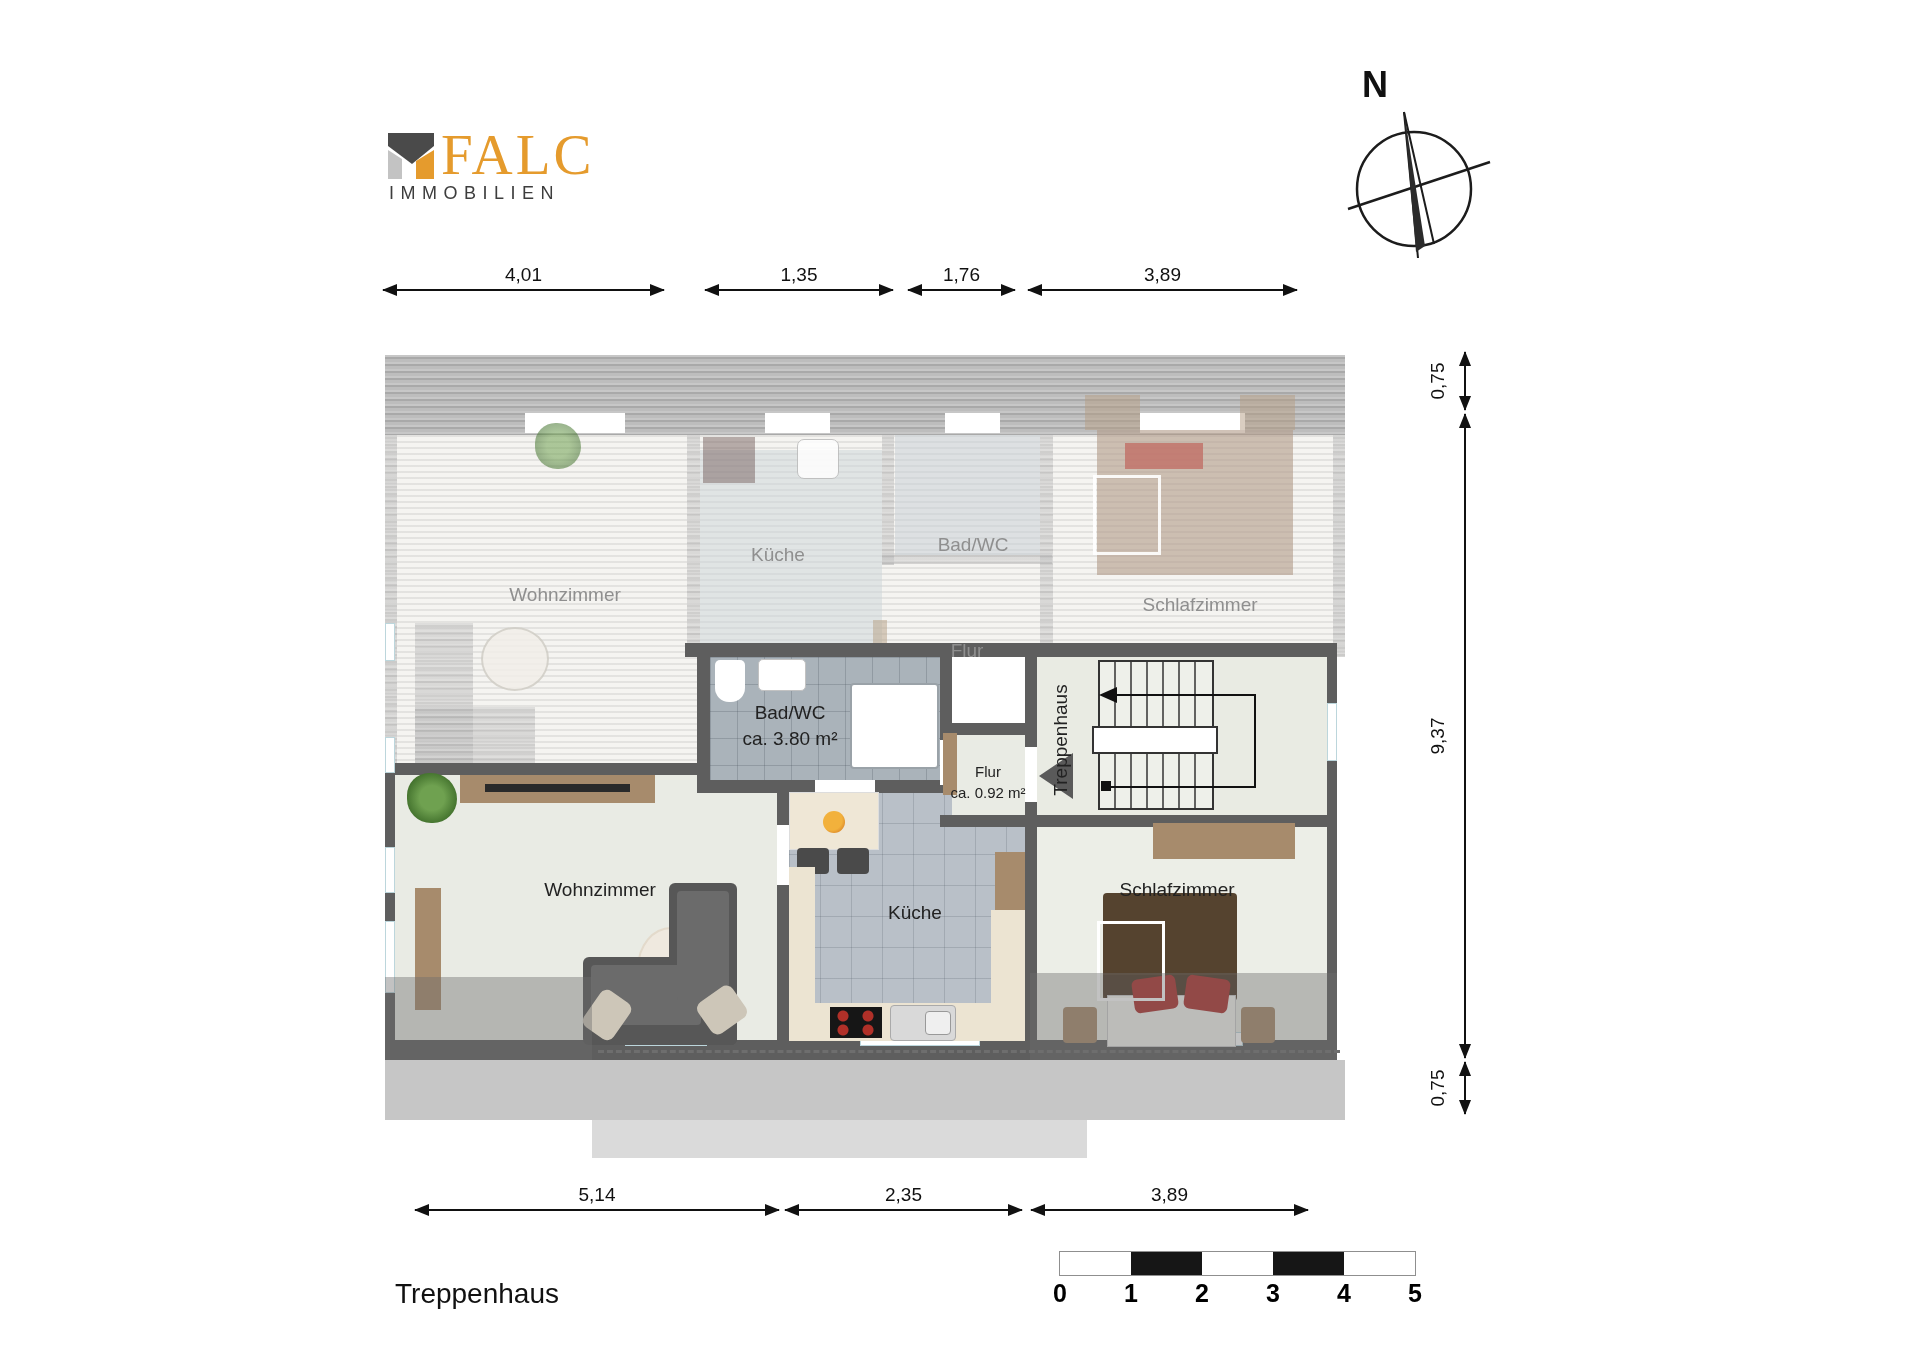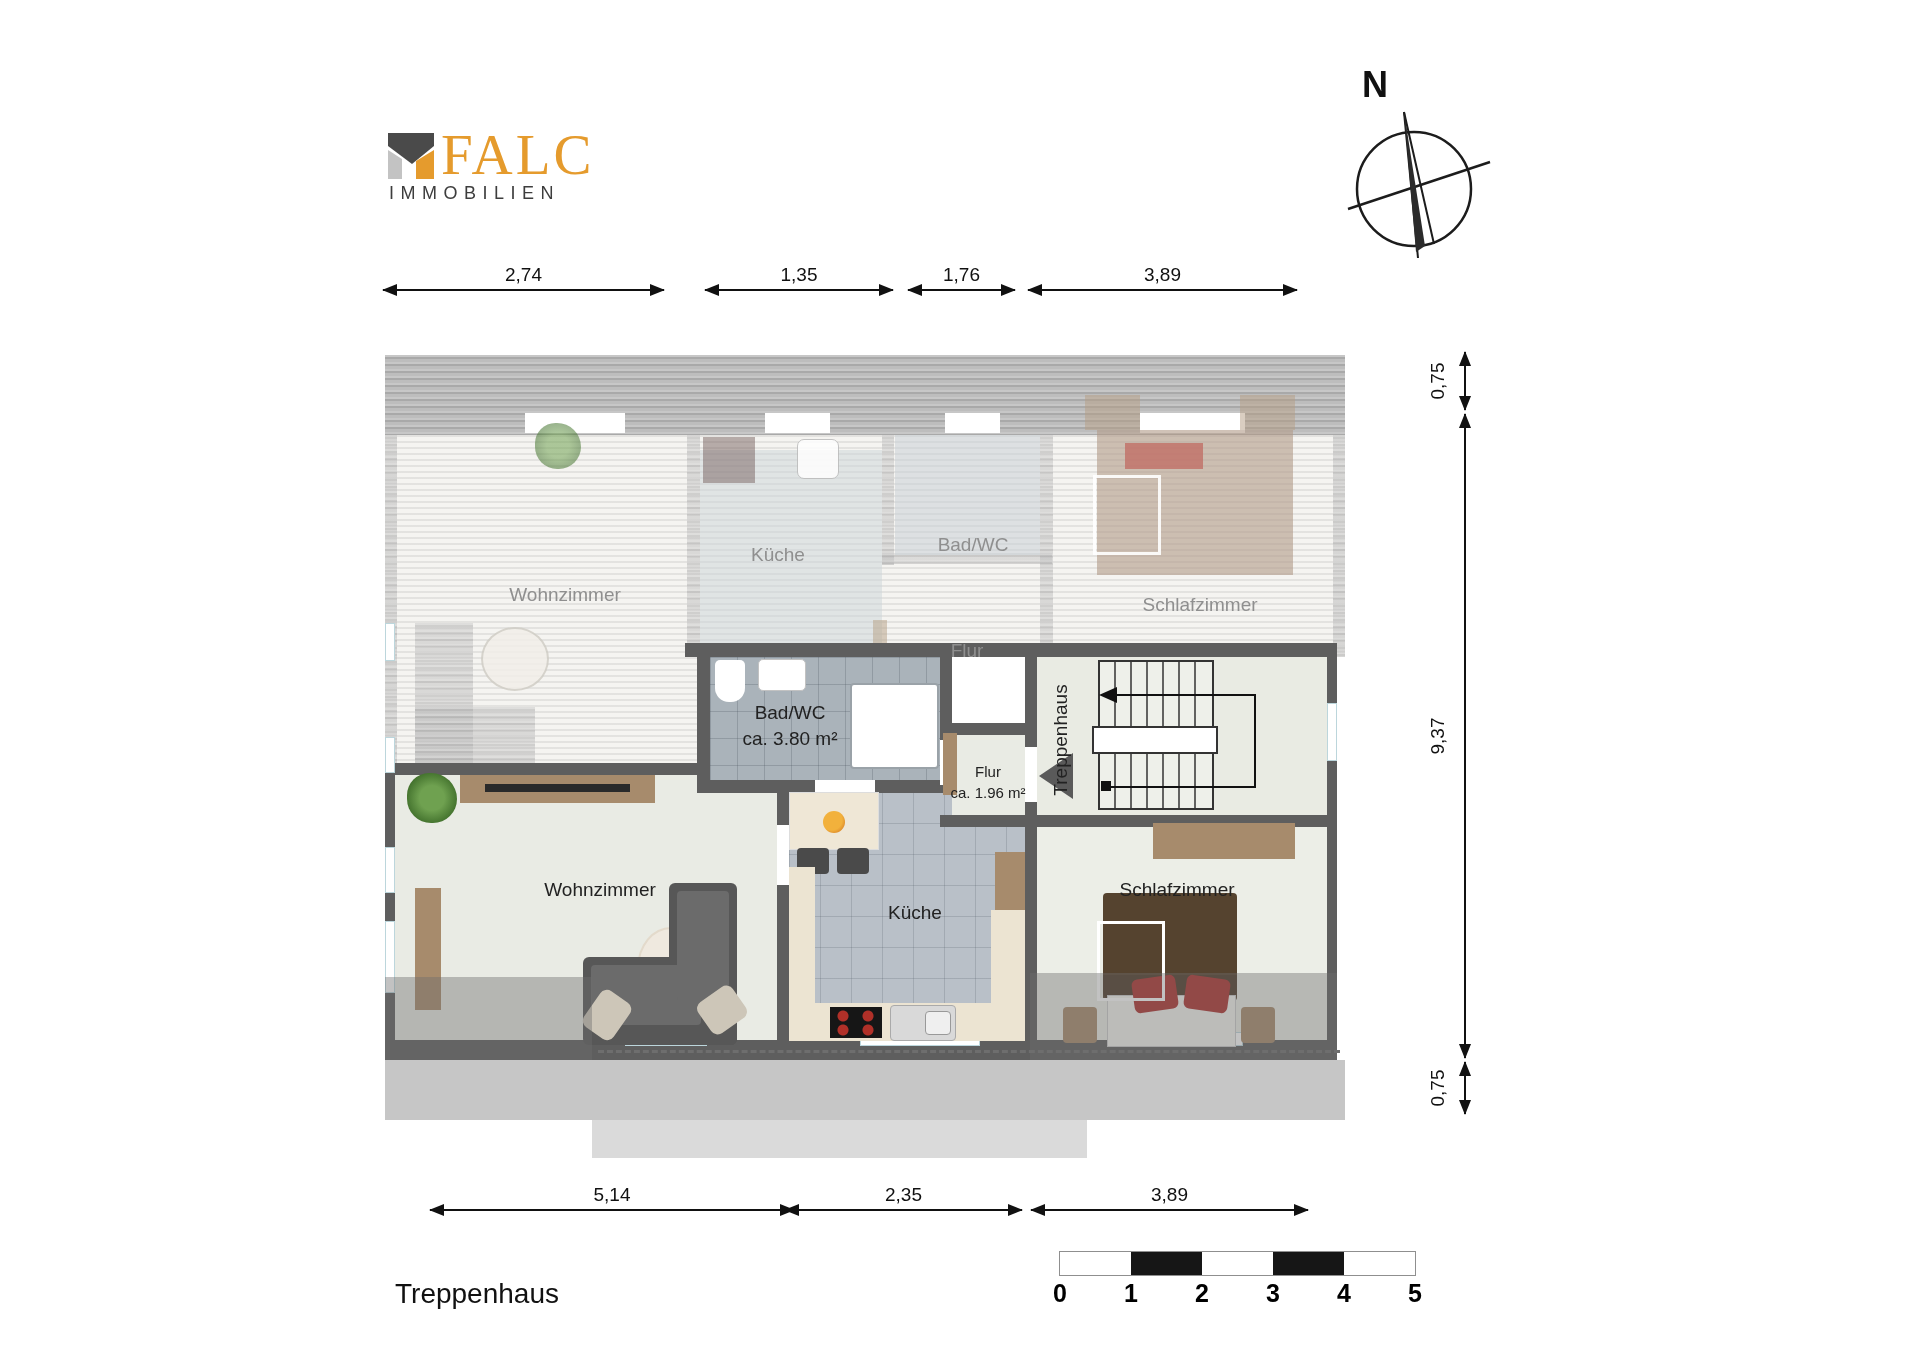--- a/index.html
+++ b/index.html
@@ -68,21 +68,21 @@
   <div class="north">N</div>
   <svg class="a" style="left:1338px;top:62px" width="170" height="200" viewBox="0 0 170 200">
     <circle cx="76" cy="127" r="57" fill="none" stroke="#1c1c1c" stroke-width="2.5"></circle>
     <line x1="10" y1="147" x2="152" y2="100" stroke="#1c1c1c" stroke-width="2.5"></line>
     <line x1="66" y1="50" x2="80" y2="196" stroke="#1c1c1c" stroke-width="2"></line>
     <line x1="66" y1="50" x2="96" y2="182" stroke="#1c1c1c" stroke-width="2"></line>
     <polygon points="66,50 78,190 87,184" fill="#2b2b2b"></polygon>
   </svg>
 
   <div class="dim-h" style="left:383px;top:289px;width:281px">
-    <span class="lbl">2,74</span>
+    <span class="lbl">4,01</span>
   </div>
   <div class="dim-h" style="left:705px;top:289px;width:188px">
     <span class="lbl">1,35</span>
   </div>
   <div class="dim-h" style="left:908px;top:289px;width:107px">
     <span class="lbl">1,76</span>
   </div>
   <div class="dim-h" style="left:1028px;top:289px;width:269px">
     <span class="lbl">3,89</span>
   </div>
@@ -90,21 +90,21 @@
   <div class="dim-v" style="left:1464px;top:352px;height:58px">
     <span class="lbl">0,75</span>
   </div>
   <div class="dim-v" style="left:1464px;top:414px;height:644px">
     <span class="lbl">9,37</span>
   </div>
   <div class="dim-v" style="left:1464px;top:1062px;height:52px">
     <span class="lbl">0,75</span>
   </div>
 
-  <div class="dim-h" style="left:430px;top:1209px;width:364px">
+  <div class="dim-h" style="left:415px;top:1209px;width:364px">
     <span class="lbl">5,14</span>
   </div>
   <div class="dim-h" style="left:785px;top:1209px;width:237px">
     <span class="lbl">2,35</span>
   </div>
   <div class="dim-h" style="left:1031px;top:1209px;width:277px">
     <span class="lbl">3,89</span>
   </div>
 
   <div class="a" style="left:385px;top:355px;width:960px;height:765px">
@@ -237,21 +237,21 @@
 
     <div class="rlabel-f" style="left:180px;top:240px">Wohnzimmer</div>
     <div class="rlabel-f" style="left:393px;top:200px">Küche</div>
     <div class="rlabel-f" style="left:588px;top:190px">Bad/WC</div>
     <div class="rlabel-f" style="left:815px;top:250px">Schlafzimmer</div>
     <div class="rlabel-f" style="left:582px;top:296px">Flur</div>
 
     <div class="rlabel" style="left:405px;top:358px">Bad/WC</div>
     <div class="rlabel" style="left:405px;top:384px">ca. 3.80 m²</div>
     <div class="rlabel rlabel-sm" style="left:603px;top:416px">Flur</div>
-    <div class="rlabel rlabel-sm" style="left:603px;top:437px">ca. 1.96 m²</div>
+    <div class="rlabel rlabel-sm" style="left:603px;top:437px">ca. 0.92 m²</div>
     <div class="rlabel" style="left:676px;top:385px;transform:translate(-50%,-50%) rotate(-90deg)">Treppenhaus</div>
     <div class="rlabel" style="left:215px;top:535px">Wohnzimmer</div>
     <div class="rlabel" style="left:530px;top:558px">Küche</div>
     <div class="rlabel" style="left:792px;top:535px">Schlafzimmer</div>
   </div>
 
   <div class="a" style="left:385px;top:1060px;width:960px;height:60px;background:#c6c6c6"></div>
   <div class="a" style="left:592px;top:1120px;width:495px;height:38px;background:#dadada"></div>
   <div class="a" style="left:598px;top:1050px;width:742px;height:0;border-top:3px dashed #6e6e6e"></div>
 

